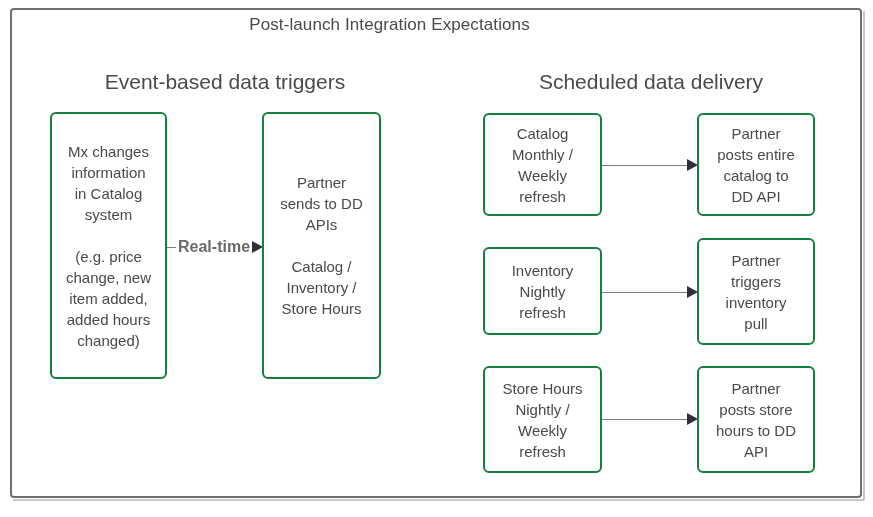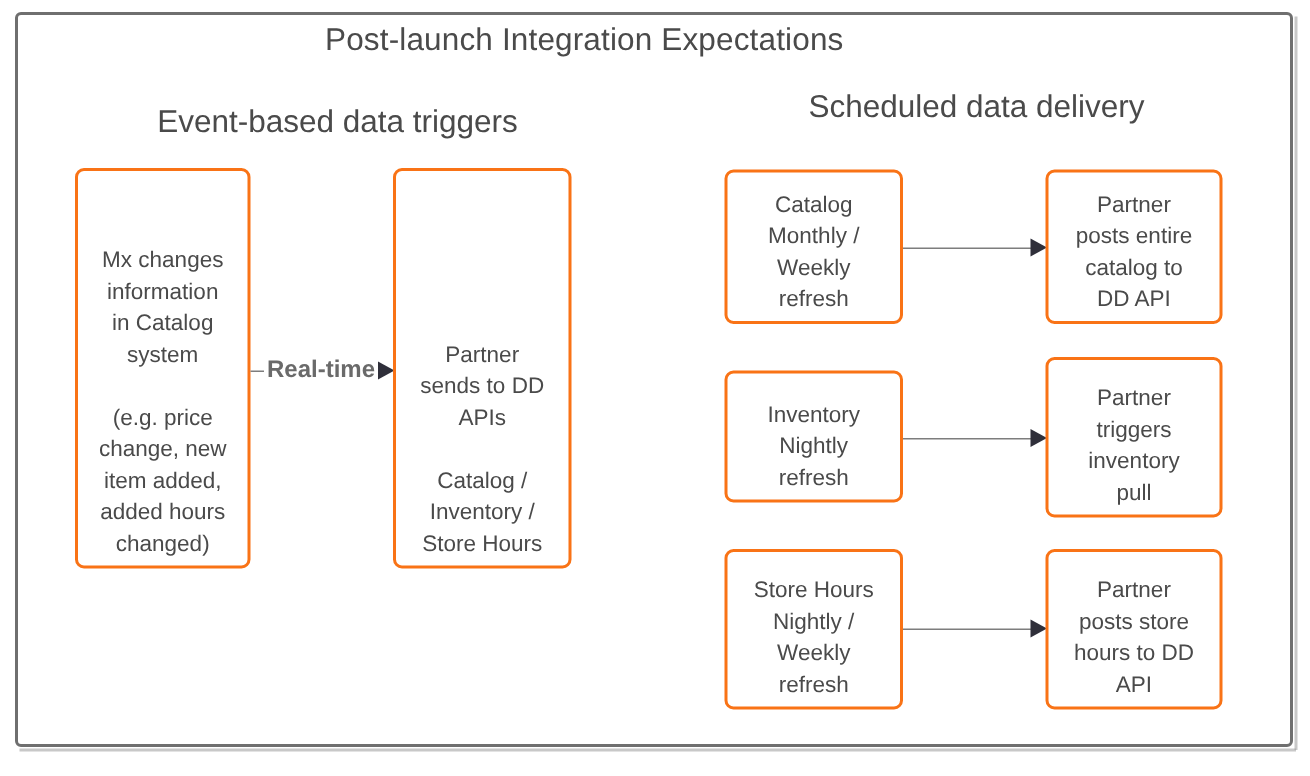--- a/index.html
+++ b/index.html
@@ -53,48 +53,48 @@
     opacity: .55;
   }
 
   
   .diagram-title {
     position: absolute;
     left: 0;
     top: 15px;
     width: 779px;
     text-align: center;
-    font-size: 21px;
+    font-size: 17px;
     color: #4a4a4a;
     letter-spacing: .1px;
     white-space: nowrap;
   }
 
   
   .section-header {
     position: absolute;
     font-size: 21px;
     color: #4a4a4a;
     text-align: center;
     white-space: nowrap;
   }
   #header-event  { left: 55px;  top: 70px; width: 340px; }
-  #header-sched  { left: 490px; top: 60px; width: 322px; }
+  #header-sched  { left: 490px; top: 70px; width: 322px; }
 
   
   .node {
     position: absolute;
     box-sizing: border-box;
-    border: 2px solid #f97316;
+    border: 2px solid #15803d;
     border-radius: 6px;
     background: #ffffff;
     display: flex;
     flex-direction: column;
     align-items: center;
-    justify-content: flex-end;
+    justify-content: center;
     text-align: center;
     color: #4a4a4a;
     font-size: 15px;
     line-height: 21px;
     padding: 4px 6px;
   }
   .node .para { white-space: pre-line; }
   .node .para + .para { margin-top: 21px; }
 
   

